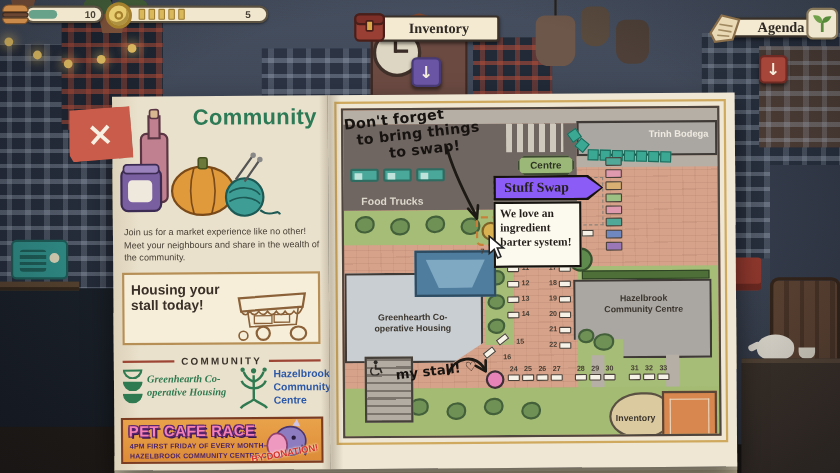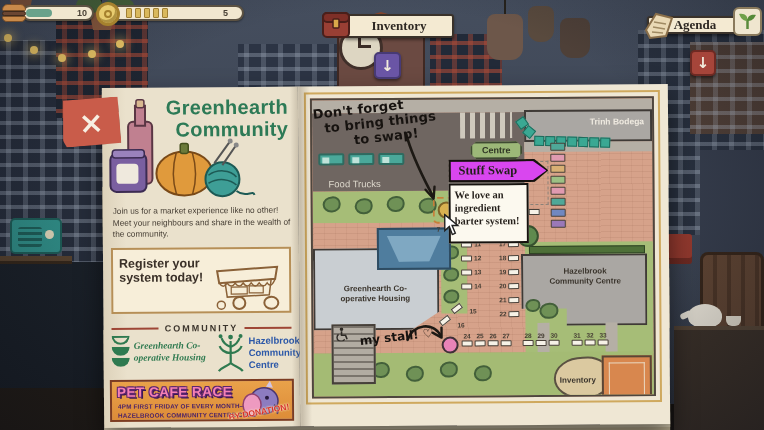--- a/index.html
+++ b/index.html
@@ -137,21 +137,21 @@
   .sand{position:absolute;left:240px;top:258px;width:56px;height:42px;background:#dbc9a0;border:2px solid #5a5142;border-radius:60% 45% 50% 55%;}
   .hedge{position:absolute;background:#4e7038;border:1px solid #2f4424;}
   .pathv{position:absolute;width:12px;background:#b5afa5;}
   .note{position:absolute;left:2px;top:0;z-index:30;transform:rotate(-6deg);
         font:700 13px "DejaVu Sans",sans-serif;color:#171310;letter-spacing:.2px;}
   .note span{display:block;}
   .mystall-note{position:absolute;left:46px;top:230px;z-index:30;transform:rotate(-6deg);
         font:700 12px "DejaVu Sans",sans-serif;color:#171310;}
   .ttip-ribbon{position:absolute;left:136px;top:60px;width:100px;height:23px;z-index:40;
         clip-path:polygon(0 0,86% 0,100% 50%,86% 100%,0 100%);background:#16120e;}
-  .ttip-ribbon i{position:absolute;inset:2px;clip-path:polygon(0 0,86% 0,100% 50%,86% 100%,0 100%);background:#d946ef;
+  .ttip-ribbon i{position:absolute;inset:2px;clip-path:polygon(0 0,86% 0,100% 50%,86% 100%,0 100%);background:#8b5cf6;
         display:flex;align-items:center;padding-left:8px;font:700 12.5px "Liberation Serif",serif;color:#241f1a;}
   .ttip-box{position:absolute;left:136px;top:84px;width:80px;min-height:60px;z-index:39;background:#fcf9ef;border:2px solid #16120e;
         padding:3px 4px;font:700 10.5px/1.25 "Liberation Serif",serif;color:#241f1a;}
   .cursor{position:absolute;left:130px;top:114px;z-index:50;}
   .footnote{position:absolute;right:12px;bottom:4px;font:600 10px "Liberation Sans",sans-serif;color:#2a241d;}
   .minibox{position:absolute;width:11px;height:6px;background:#f6f2e7;border:1px solid #4a423a;}
   .mininum{position:absolute;font:700 6.5px "Liberation Sans",sans-serif;color:#463e34;}
   svg{display:block;}
 </style>
 </head>
@@ -245,21 +245,21 @@
       <rect x="3" y="7" width="26" height="24" rx="4" fill="#993f34" stroke="#4a1f1a" stroke-width="2"></rect>
       <rect x="3" y="7" width="26" height="9" rx="4" fill="#7e2f27" stroke="#4a1f1a" stroke-width="2"></rect>
       <rect x="13" y="13" width="6" height="9" rx="1" fill="#d9a94a" stroke="#4a1f1a" stroke-width="1.5"></rect>
     </svg>
     <div class="keychip chip-purple" style="left:54px;top:48px;width:27px;height:27px;">
       <span>↓</span>
     </div>
   </div>
 
   <div class="abs hud" style="left:642px;top:6px;width:120px;height:76px;">
-    <div class="banner" style="left:5px;top:10px;width:96px;height:18px;">
+    <div class="banner" style="left:20px;top:10px;width:96px;height:18px;">
       <span>Agenda</span>
     </div>
     <svg class="abs" style="left:0;top:4px;" width="34" height="32" viewBox="0 0 34 32">
       <path d="M4 20 L14 4 L30 8 L24 26 L8 28 Z" fill="#ead9b5" stroke="#8a6f4a" stroke-width="2"></path>
       <path d="M12 12 L24 14 M11 17 L23 19 M10 22 L21 23" stroke="#a08a62" stroke-width="1.5"></path>
     </svg>
     <div class="keychip chip-red" style="left:48px;top:44px;width:26px;height:26px;">
       <span>↓</span>
     </div>
   </div>
@@ -272,21 +272,20 @@
     </svg>
   </div>
 
   <div class="abs booklet">
     <div class="closeflag">
       <span>×</span>
     </div>
 
     <div class="page page-left">
       <div class="lp-title">
-        <div>Greenhearth</div>
         <div>Community</div>
       </div>
 
       <svg class="abs" style="left:4px;top:4px;" width="150" height="112" viewBox="0 0 150 112">
         <rect x="22" y="30" width="24" height="62" rx="5" fill="#c08090" stroke="#5a3644" stroke-width="2"></rect>
         <rect x="29" y="14" width="10" height="20" fill="#c08090" stroke="#5a3644" stroke-width="2"></rect>
         <rect x="30" y="8" width="8" height="8" rx="2" fill="#d8b890" stroke="#5a3644" stroke-width="1.5"></rect>
         <rect x="4" y="62" width="36" height="38" rx="6" fill="#7a5fa0" stroke="#3c2b52" stroke-width="2"></rect>
         <rect x="6" y="58" width="32" height="8" rx="3" fill="#9a82bc" stroke="#3c2b52" stroke-width="1.5"></rect>
         <rect x="10" y="72" width="22" height="20" rx="4" fill="#efe9dd"></rect>
@@ -297,21 +296,21 @@
         <path d="M102 84 C110 78 124 78 130 86 M102 92 C112 86 124 88 130 94" stroke="#1d5a55" stroke-width="1.5" fill="none"></path>
         <path d="M108 72 L124 50 M116 74 L130 54" stroke="#555" stroke-width="2"></path>
         <circle cx="124" cy="50" r="2.5" fill="#888"></circle>
           <circle cx="130" cy="54" r="2.5" fill="#888"></circle>
         <path d="M130 100 C140 108 146 98 148 104" stroke="#1d5a55" stroke-width="2" fill="none"></path>
       </svg>
 
       <div class="lp-intro">Join us for a market experience like no other! Meet your neighbours and share in the wealth of the community.</div>
 
       <div class="regbox">
-        <div class="reg-h">Register your system today!</div>
+        <div class="reg-h">Housing your stall today!</div>
         <svg class="abs" style="right:4px;top:4px;" width="76" height="58" viewBox="0 0 76 58">
           <path d="M8 18 L68 14 L66 26 L10 30 Z" fill="none" stroke="#8a6138" stroke-width="2"></path>
           <path d="M10 30 Q14 36 18 30 Q22 36 26 30 Q30 36 34 30 Q38 36 42 30 Q46 36 50 30 Q54 36 58 30 Q62 36 66 26" fill="none" stroke="#8a6138" stroke-width="1.5"></path>
           <path d="M16 30 L18 44 L60 42 L62 26" fill="none" stroke="#8a6138" stroke-width="1.5"></path>
           <rect x="22" y="34" width="16" height="7" fill="none" stroke="#8a6138" stroke-width="1.2"></rect>
           <rect x="40" y="33" width="14" height="7" fill="none" stroke="#8a6138" stroke-width="1.2"></rect>
           <circle cx="30" cy="50" r="6" fill="none" stroke="#8a6138" stroke-width="2"></circle>
           <ellipse cx="62" cy="50" rx="7" ry="6" fill="none" stroke="#8a6138" stroke-width="2"></ellipse>
           <circle cx="12" cy="52" r="4" fill="none" stroke="#8a6138" stroke-width="1.5"></circle>
         </svg>
@@ -389,21 +388,21 @@
 
           <div class="truck" style="left:6px;top:53px;">
               <i></i>
             </div>
           <div class="truck" style="left:36px;top:53px;">
               <i></i>
             </div>
           <div class="truck" style="left:66px;top:53px;">
               <i></i>
             </div>
-          <div class="maplabel" style="left:16px;top:78px;color:#ddd8cc;font-size:9.5px;font-weight:400;">Food Trucks</div>
+          <div class="maplabel" style="left:16px;top:78px;color:#ddd8cc;font-size:9.5px;font-weight:700;">Food Trucks</div>
 
           <div class="stage">
             <span>Centre</span>
           </div>
           <div class="dashzone"></div>
 
           <div class="cstall-col" style="left:238px;top:44px;">
               <div class="cstall" style="background: rgb(79, 168, 152);"></div>
               <div class="cstall" style="background: rgb(224, 154, 176);"></div>
               <div class="cstall" style="background: rgb(216, 176, 116);"></div>

